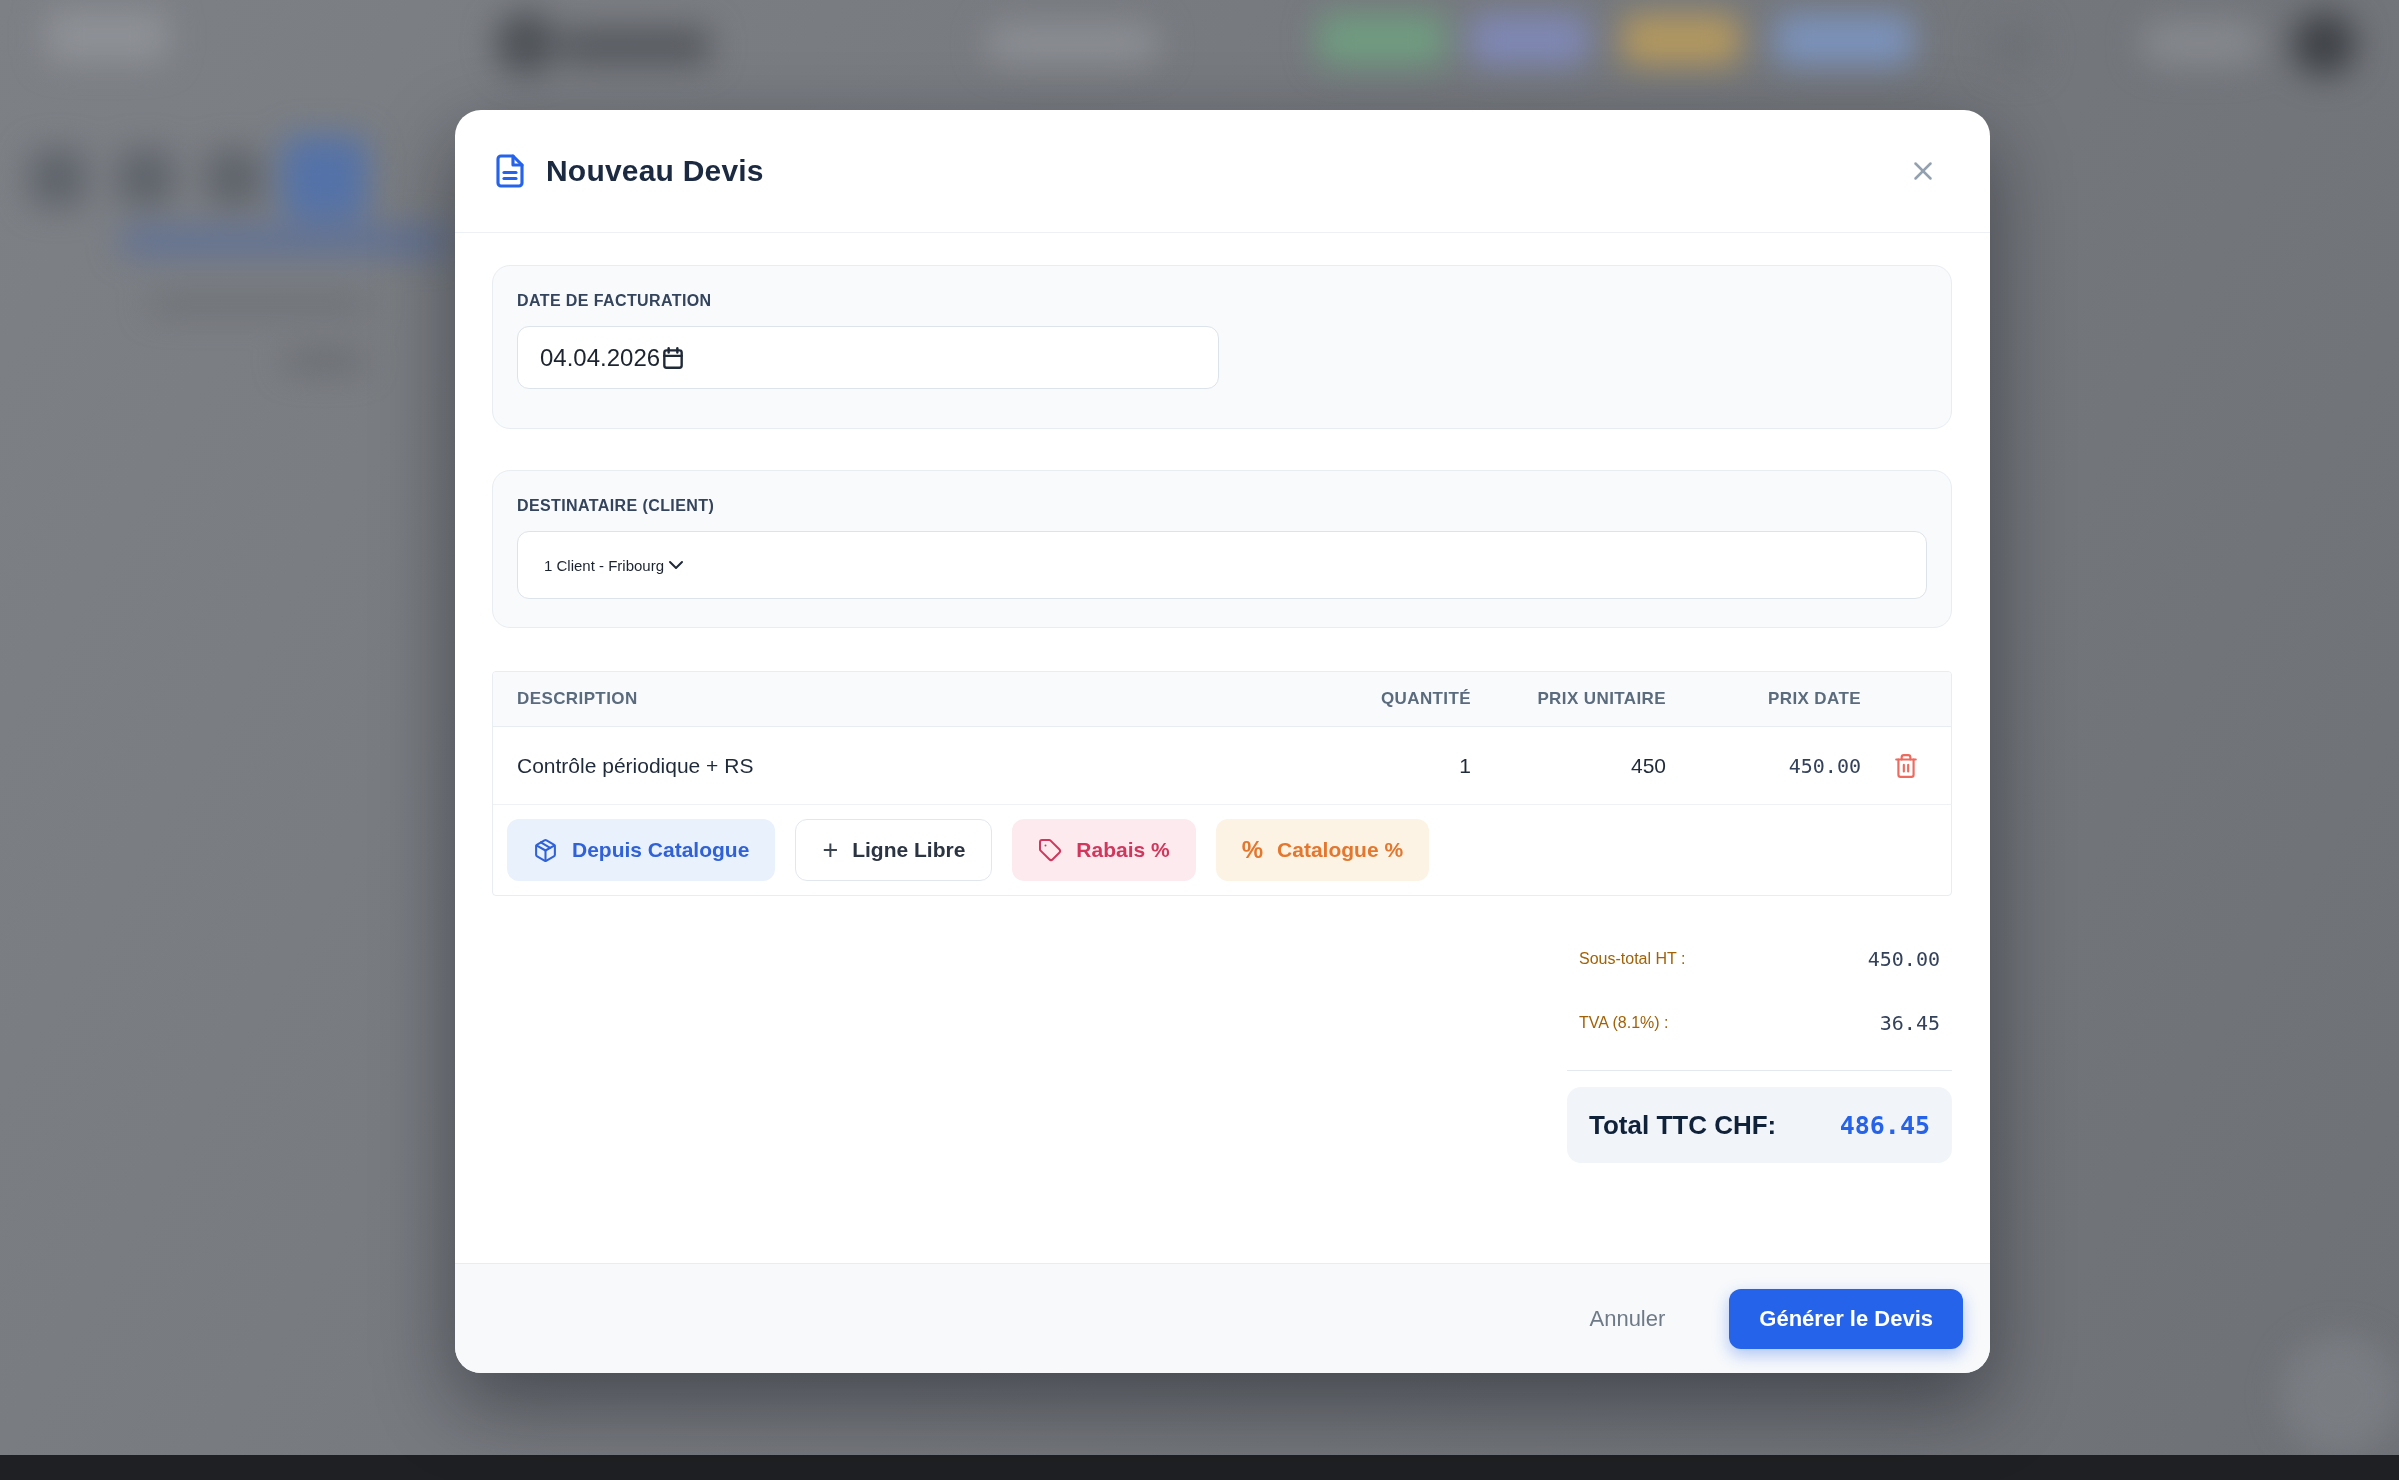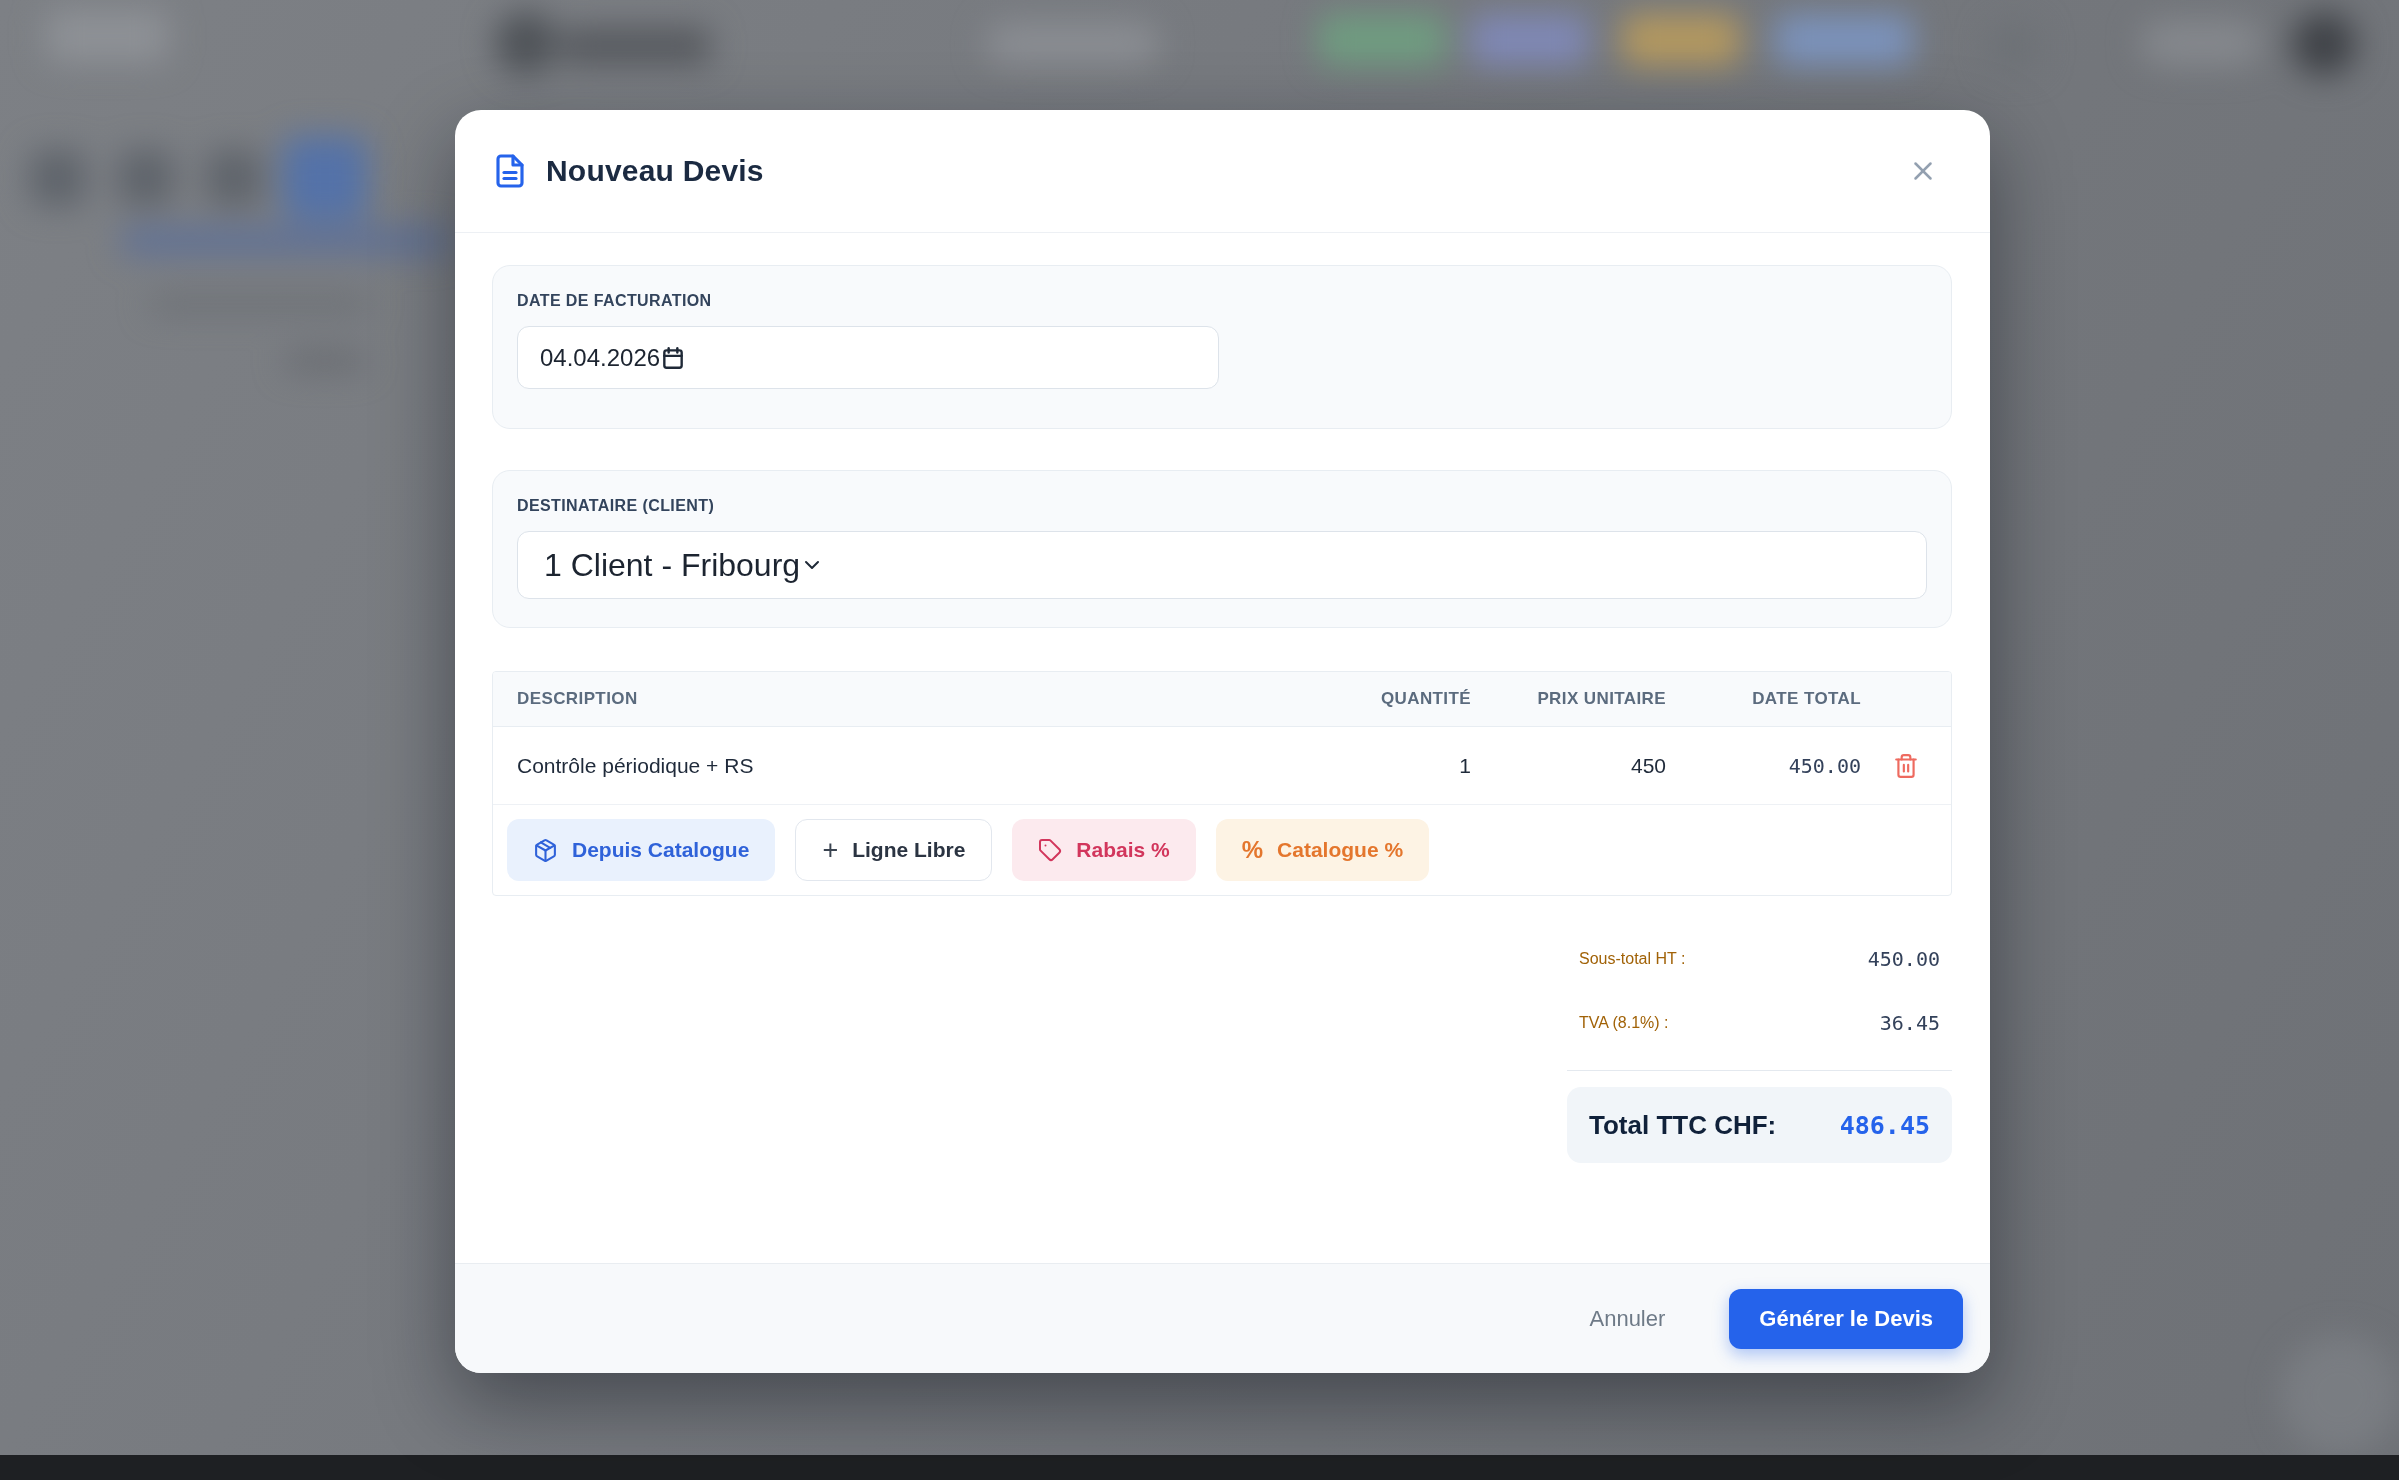--- a/index.html
+++ b/index.html
@@ -44,21 +44,21 @@
     width:702px; height:63px; background:#fff; border:1px solid #dde3ea; border-radius:12px;
     display:flex; align-items:center; padding:0 22px; cursor:text;
   }
   .date-input .value { font-size:24px; color:#1c2430; }
   .date-input svg { margin-left:auto; }
 
   .select-input {
     width:100%; height:68px; background:#fff; border:1px solid #dde3ea; border-radius:12px;
     display:flex; align-items:center; padding:0 26px; cursor:pointer;
   }
-  .select-input .value { font-size:32px; color:#1c2430; }
+  .select-input .value { font-size:15px; color:#1c2430; }
   .select-input svg { margin-left:auto; }
 
   
   .items-card { border:1px solid #e8edf2; border-radius:4px; margin-top:43px; overflow:hidden; background:#fff; }
   .items-head {
     display:grid; grid-template-columns:1fr 180px 195px 195px 90px;
     background:#f8fafc; border-bottom:1px solid #e8edf2; height:55px; align-items:center;
   }
   .items-head .th { font-size:17px; font-weight:700; color:#5b6b7e; letter-spacing:.4px; }
   .th.c-desc { padding-left:24px; }
@@ -190,21 +190,21 @@
           </svg>
         </span>
       </div>
     </div>
 
     <div class="items-card">
       <div class="items-head">
         <div class="th c-desc">DESCRIPTION</div>
         <div class="th c-num">QUANTITÉ</div>
         <div class="th c-num">PRIX UNITAIRE</div>
-        <div class="th c-num">DATE TOTAL</div>
+        <div class="th c-num">PRIX DATE</div>
         <div class="th"></div>
       </div>
 
       <div class="items-row">
         <div class="td c-desc">Contrôle périodique + RS</div>
         <div class="td c-num">1</div>
         <div class="td c-num">450</div>
         <div class="td c-num total">450.00</div>
         <div class="td c-trash">
           <button class="trash-btn">

